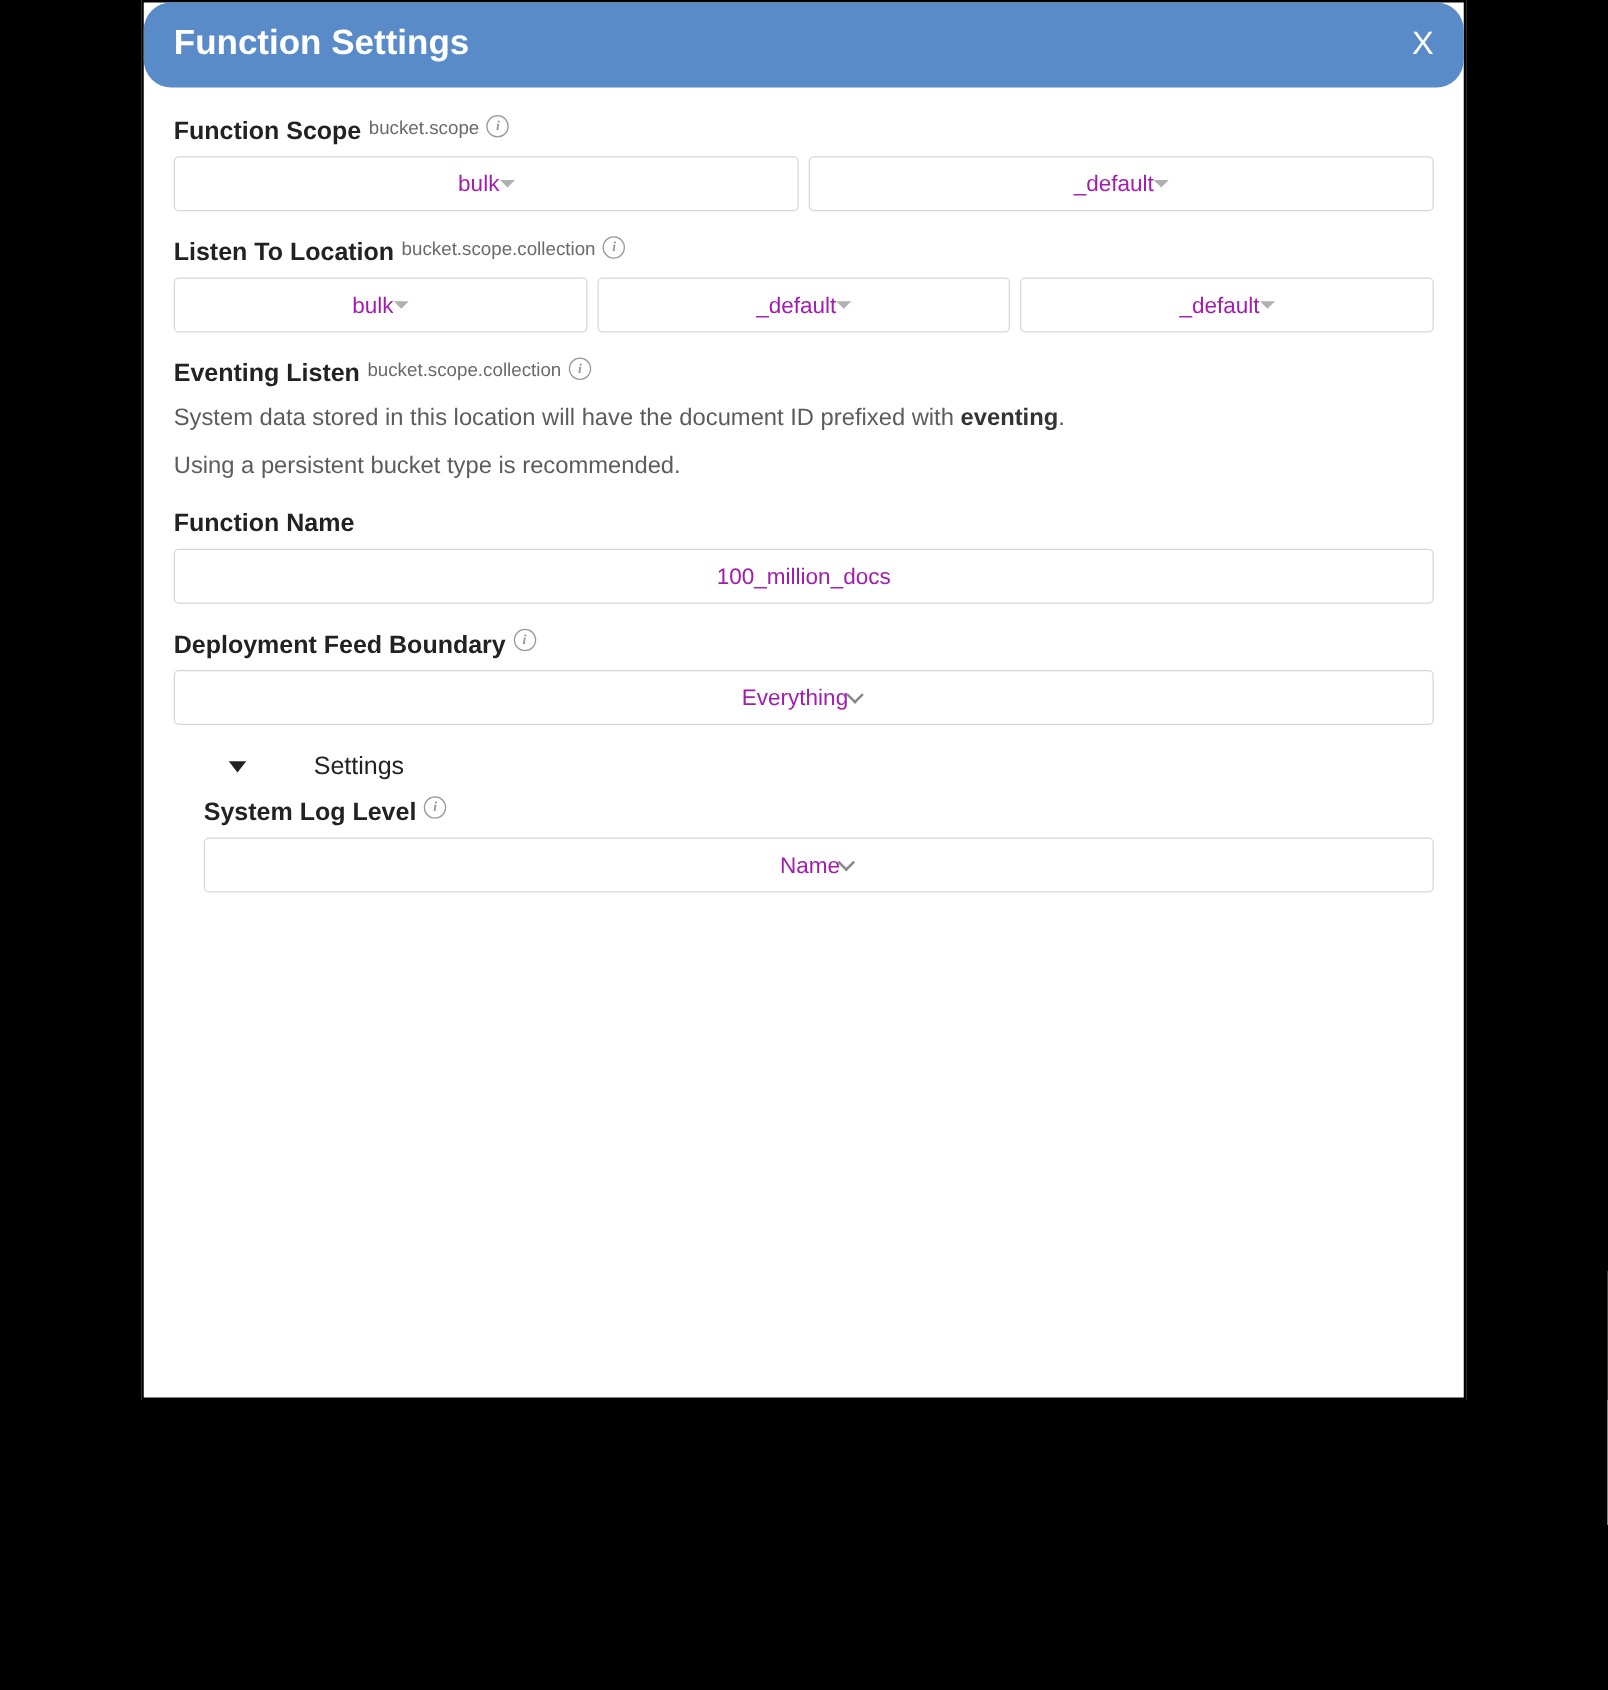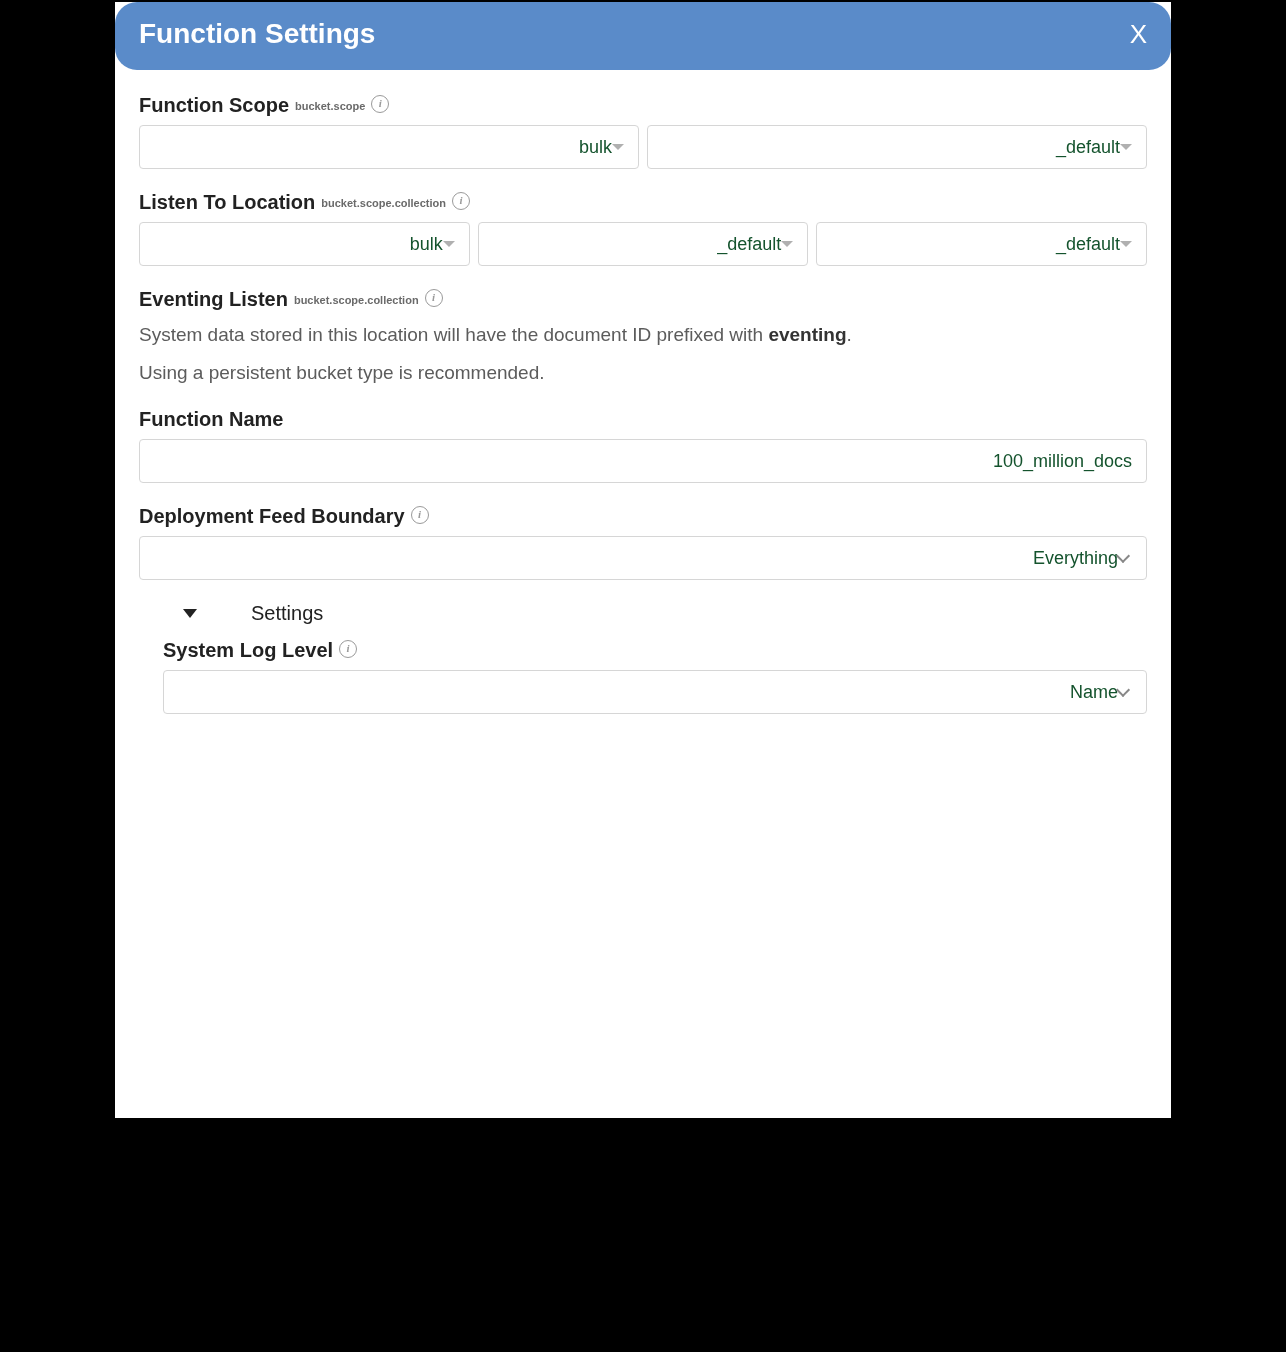--- a/index.html
+++ b/index.html
@@ -39,26 +39,26 @@
   .modal-body {
     padding: 24px 24px 8px 24px;
   }
   .section { margin-bottom: 22px; }
   .section-label {
     font-size: 20px;
     font-weight: 700;
     color: #222;
     margin-bottom: 8px;
     display: flex;
-    align-items: center;
+    align-items: flex-start;
     gap: 6px;
   }
   .section-label .sub {
-    font-size: 11px;
-    font-weight: 700;
+    font-size: 15px;
+    font-weight: 400;
     color: #6a6a6a;
   }
   .info-icon {
     display: inline-flex;
     align-items: center;
     justify-content: center;
     width: 18px; height: 18px;
     border: 1.5px solid #9a9a9a;
     border-radius: 50%;
     color: #9a9a9a;
@@ -69,27 +69,27 @@
     position: relative;
     top: -2px;
   }
   .row { display: flex; gap: 8px; }
   .row > * { flex: 1 1 0; }
 
   .select-box, .input-box, .textarea-box {
     border: 1px solid #d6d6d6;
     border-radius: 4px;
     background: #fff;
-    color: #14532d;
+    color: #a21caf;
     font-size: 18px;
     padding: 10px 14px;
     min-height: 44px;
     display: flex;
     align-items: center;
-    justify-content: flex-end;
+    justify-content: center;
     cursor: pointer;
   }
   .select-box .caret {
     width: 0; height: 0;
     border-left: 6px solid transparent;
     border-right: 6px solid transparent;
     border-top: 6px solid #b0b0b0;
   }
   .select-box .chev {
     width: 10px; height: 10px;

